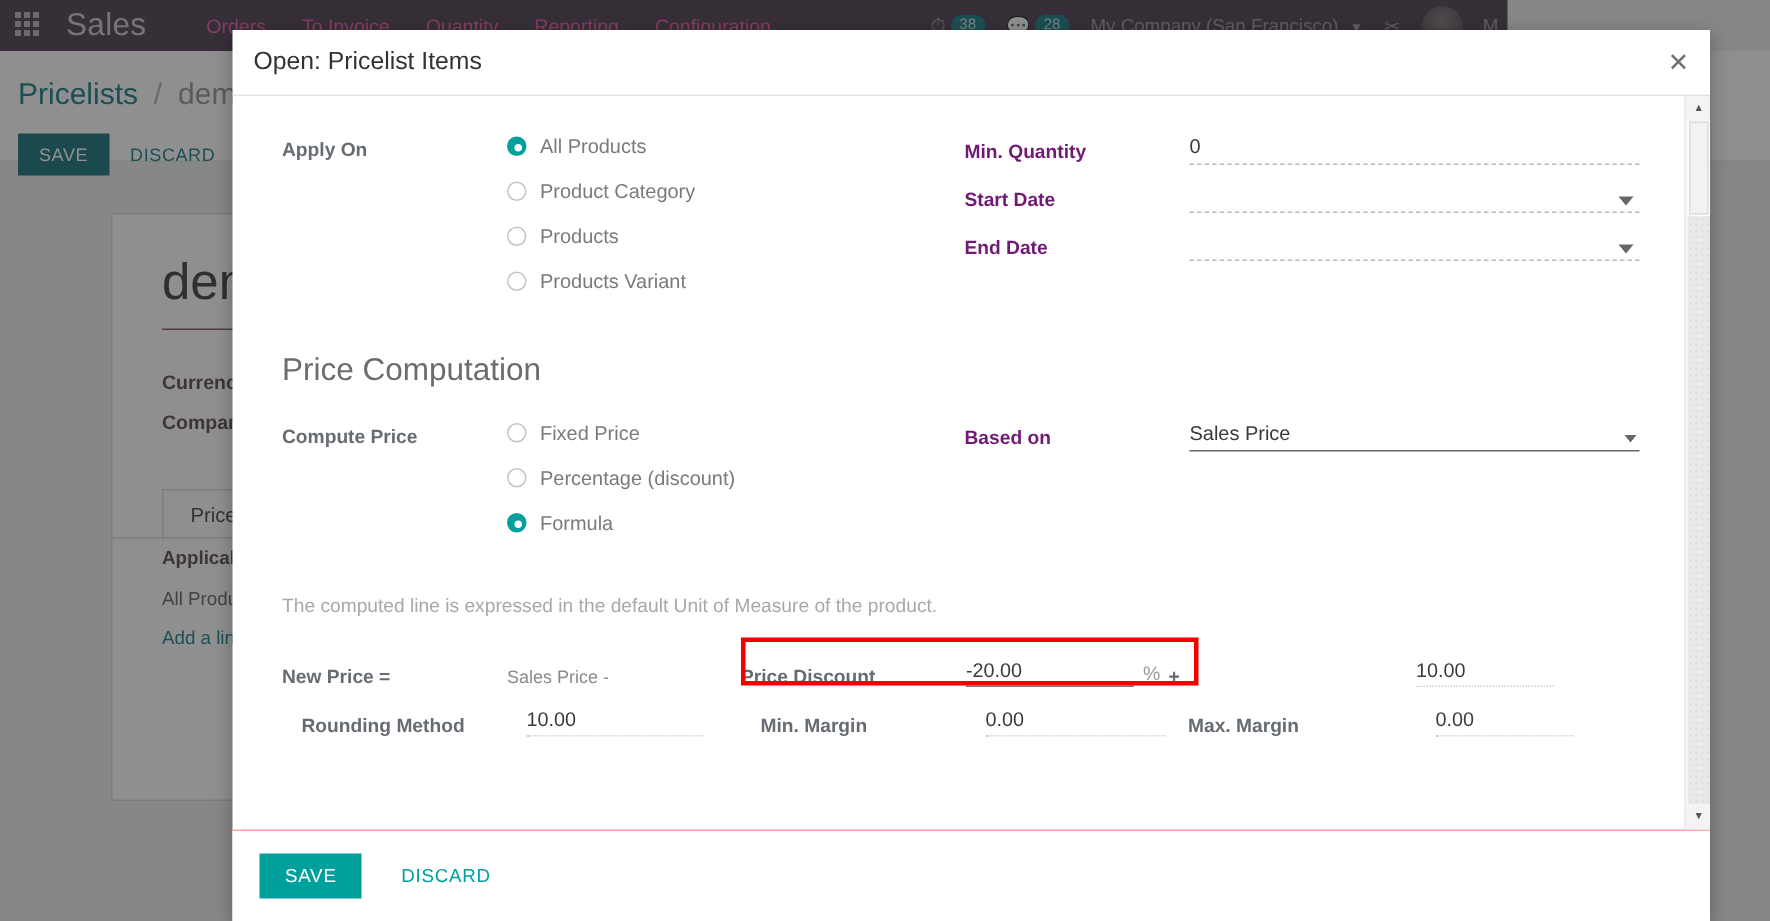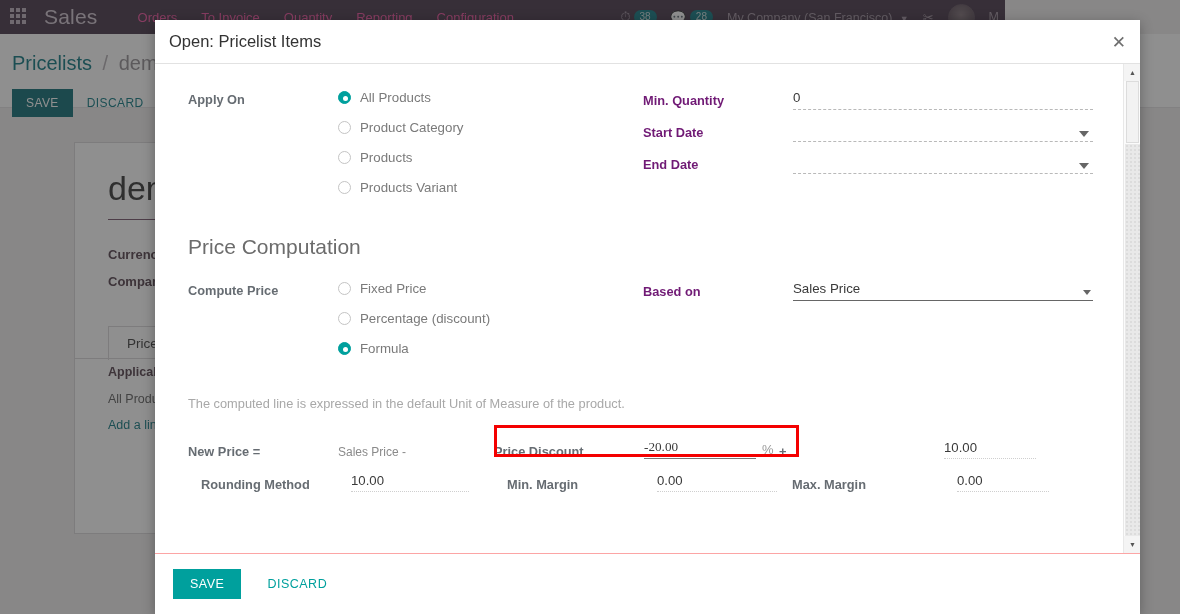--- a/index.html
+++ b/index.html
@@ -428,21 +428,21 @@
           <div class="fcell" style="width:150px;">
             <span class="fl">New Price =</span>
           </div>
           <div class="fcell" style="width:156px;">
             <span class="fl plain">Sales Price -</span>
           </div>
           <div class="fcell" style="width:150px;">
             <span class="fl">Price Discount</span>
           </div>
           <div class="fcell" style="width:135px;">
-            <span class="fv solid" style="width:112px; display:inline-block;font-family:Liberation Serif, serif;">-20.00</span>
+            <span class="fv solid" style="width:112px; display:inline-block;">-20.00</span>
             <span class="pct">%</span>
           </div>
           <div class="fcell" style="width:165px;">
             <span class="fl">+</span>
           </div>
           <div class="fcell" style="width:92px;">
             <span class="fv" style="width:92px; display:inline-block;">10.00</span>
           </div>
         </div>
 

